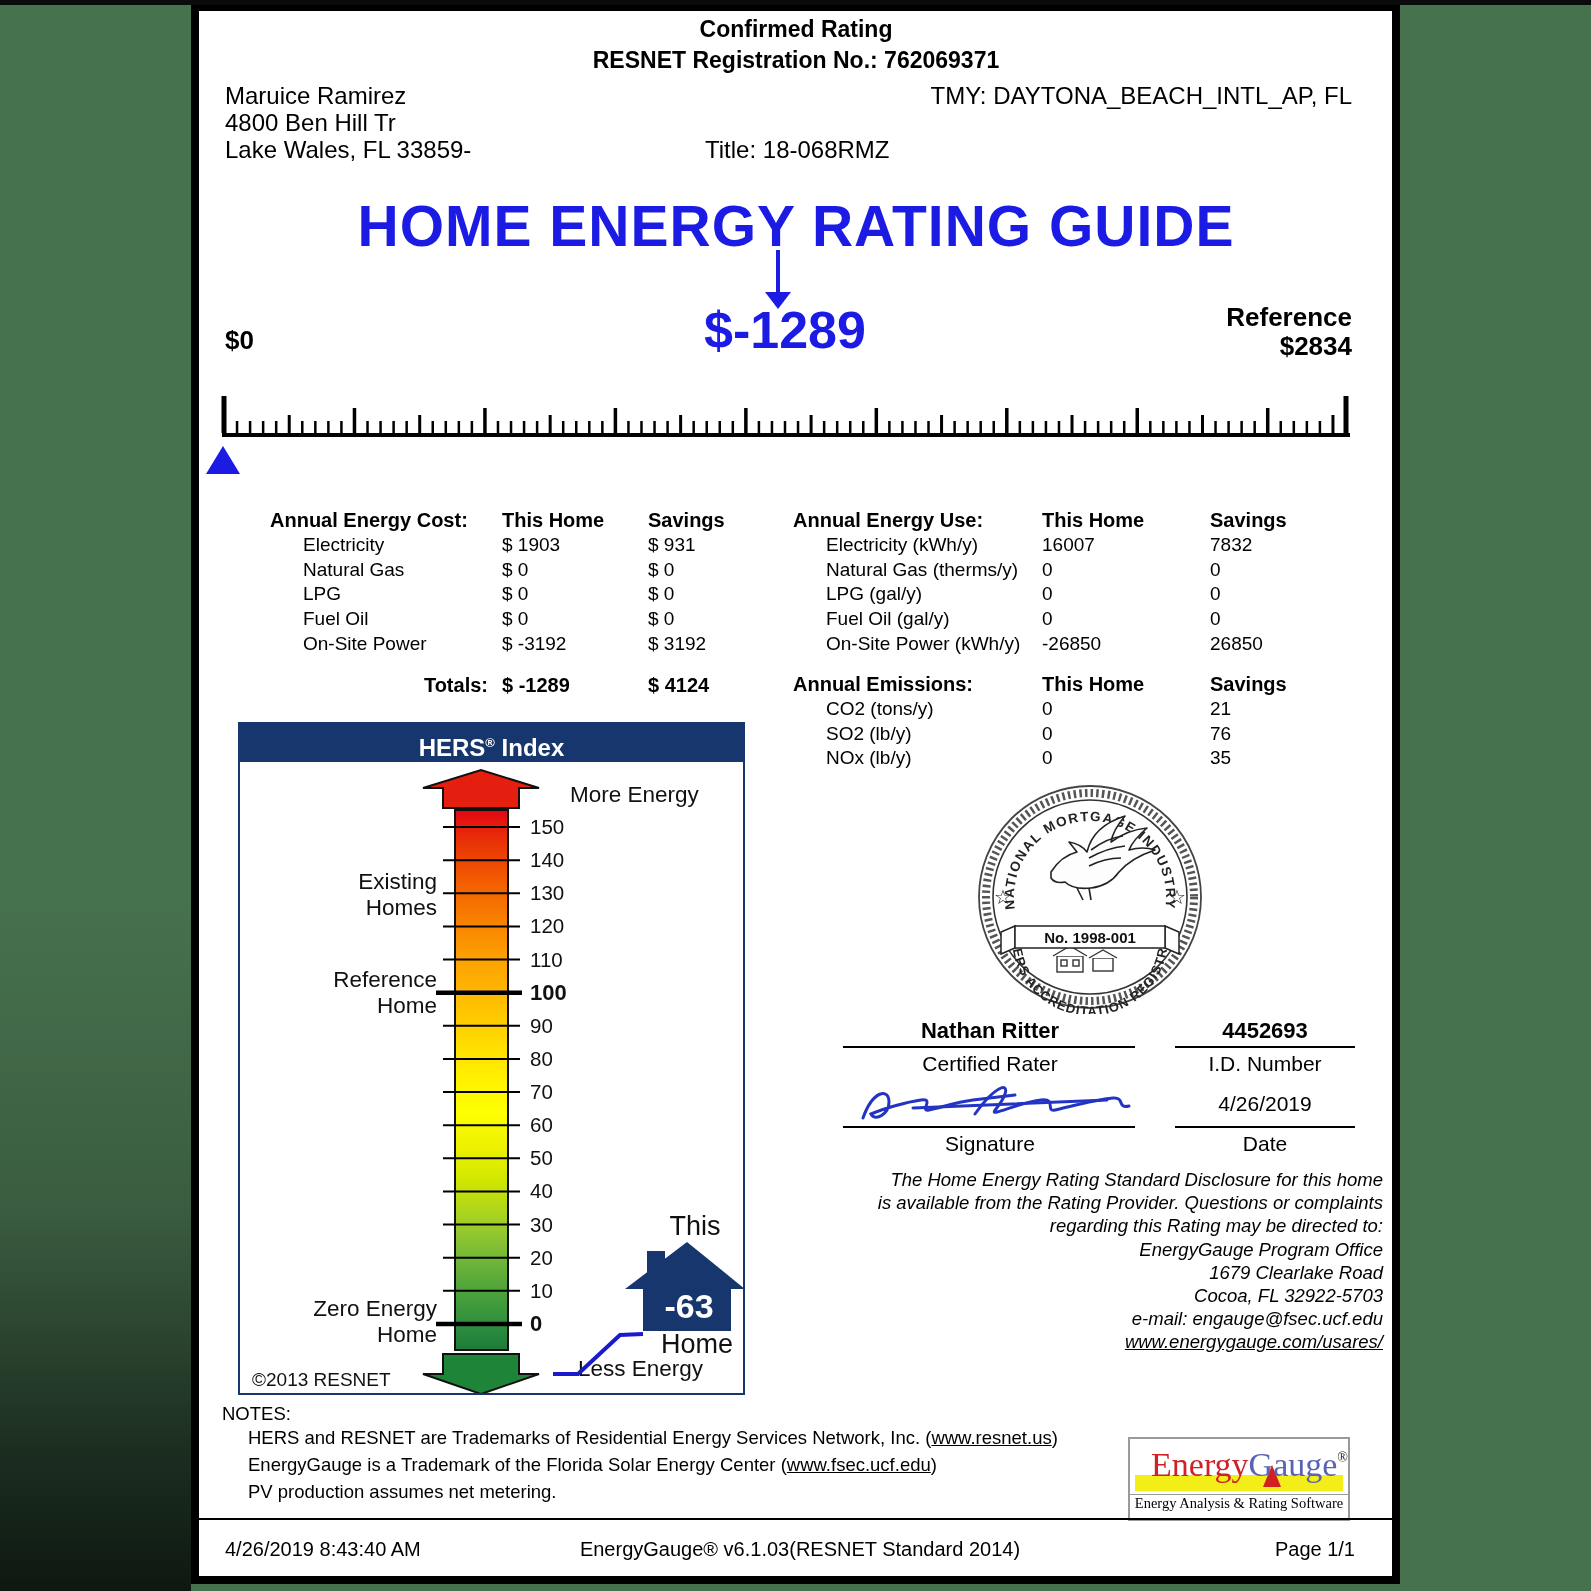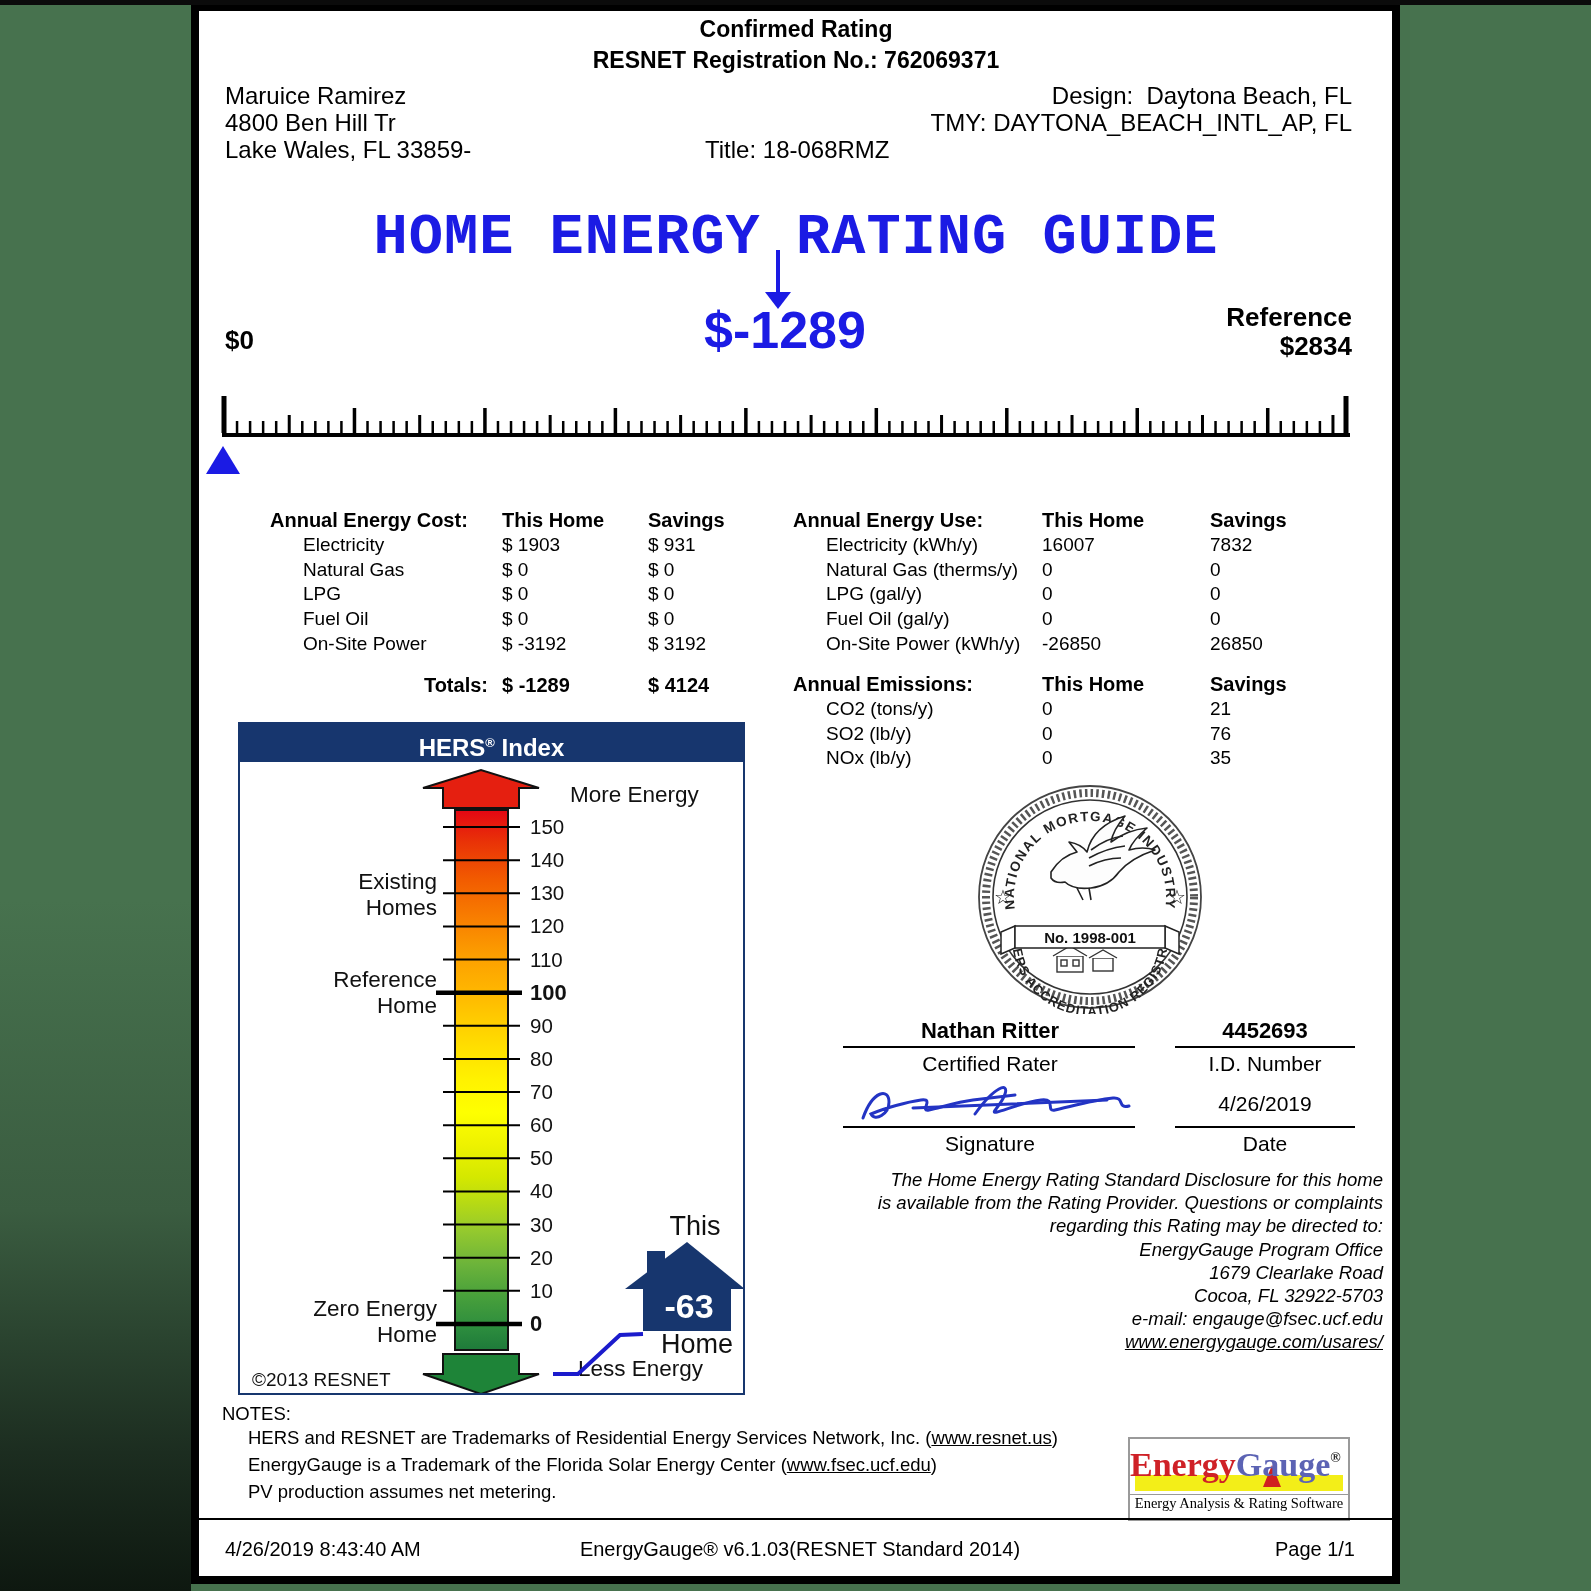--- a/index.html
+++ b/index.html
@@ -44,22 +44,22 @@
   
   .sigline{border-top:2px solid #000;}
   .cert{font-size:21px;}
   .disc{font-size:18.5px;font-style:italic;line-height:23.2px;width:540px;}
   .disc .ind2{padding-left:55px;}
   .u{text-decoration:underline;}
   .notes{font-size:18.5px;line-height:27px;}
   
   .logo{left:1128px;top:1437px;width:222px;height:84px;border:2px solid #9a9a9a;
         background:#fff;box-sizing:border-box;}
-  .logo-title{font-family:"Liberation Serif",serif;font-weight:bold;font-size:34px;
-        text-align:left;line-height:38px;position:relative;z-index:2;}
+  .logo-title{font-family:"Liberation Serif",serif;font-weight:normal;font-size:34px;
+        text-align:right;line-height:38px;position:relative;z-index:2;}
   .logo-red{color:#cf2127;}
   .logo-blue{color:#5c63b4;}
   .logo-reg{font-size:14px;vertical-align:14px;color:#222;}
   .logo-bar{position:absolute;left:5px;right:5px;top:36px;height:16px;background:#f3ee18;z-index:1;}
   .logo-tri{position:absolute;left:128px;top:-10px;width:0;height:0;z-index:3;
         border-left:9px solid transparent;border-right:9px solid transparent;
         border-bottom:22px solid #d02020;}
   .logo-tag{position:absolute;left:0;right:0;top:55px;border-top:1px solid #999;
         font-family:"Liberation Serif",serif;font-size:14.5px;text-align:center;padding-top:0;}
   .footer{font-size:20px;}
@@ -77,26 +77,25 @@
 <div class="abs leftshade"></div>
 
 <div class="abs h1 b ctr" style="left:196px;top:16px;width:1200px;">Confirmed Rating</div>
 <div class="abs h1 b ctr" style="left:196px;top:47px;width:1200px;">RESNET Registration No.: 762069371</div>
 <div class="abs addr" style="left:225px;top:82px;">
   <div>Maruice Ramirez</div>
   <div>4800 Ben Hill Tr</div>
   <div>Lake Wales, FL 33859-</div>
 </div>
 <div class="abs addr rt" style="left:900px;top:82px;width:452px;">
-  <div class="pre">Design:  Daytona Beach, FL</div>
   <div>TMY: DAYTONA_BEACH_INTL_AP, FL</div>
 </div>
 <div class="abs addr" style="left:705px;top:136px;">Title: 18-068RMZ</div>
 
-<div class="abs b ctr accent bigtitle" style="left:196px;top:206px;width:1200px;font-family:Liberation Mono, monospace;">HOME  ENERGY RATING GUIDE</div>
+<div class="abs b ctr accent bigtitle" style="left:196px;top:193px;width:1200px;">HOME  ENERGY RATING GUIDE</div>
 <div class="abs arrowline" style="left:776px;top:250px;"></div>
 <div class="abs arrowhead" style="left:765px;top:292px;"></div>
 <div class="abs b ctr accent bigval" style="left:170px;top:300px;width:1230px;">$-1289</div>
 <div class="abs b sidelbl" style="left:225px;top:325px;">$0</div>
 <div class="abs b sidelbl rt" style="left:1000px;top:302px;width:352px;">Reference</div>
 <div class="abs b sidelbl rt" style="left:1000px;top:331px;width:352px;">$2834</div>
 
 <svg id="ruler" class="abs" style="left:220px;top:395px;" width="1150" height="50" viewBox="0 0 1150 50">
     <rect x="2" y="38" width="1128" height="4" fill="#000"></rect>
     <rect x="1.5" y="1" width="5" height="37" fill="#000"></rect>

